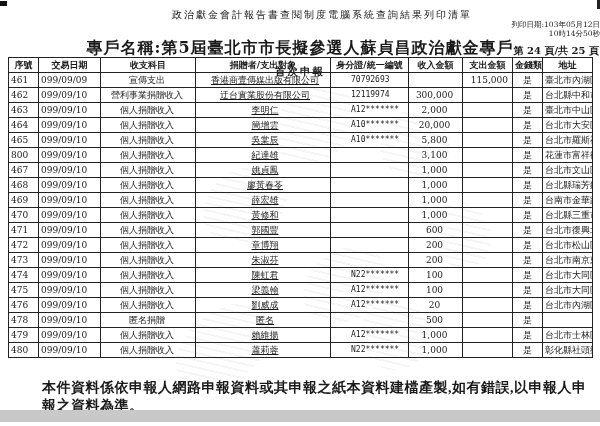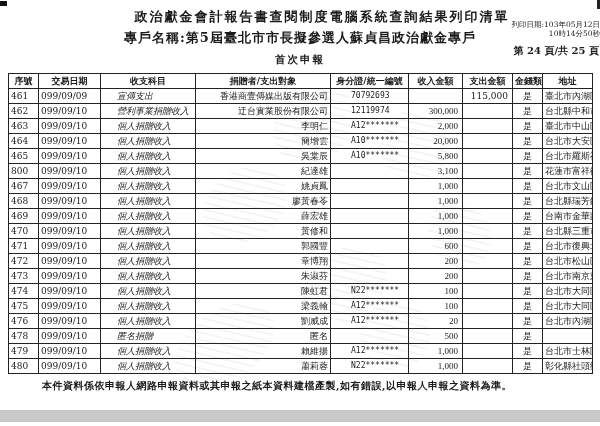--- a/index.html
+++ b/index.html
@@ -9,48 +9,48 @@
     font-family:"DejaVu Serif","Liberation Serif",serif;
     color:#1a1a1a;
   }
   .page{position:absolute;inset:0;}
   
   .scan-bottom{position:absolute;left:0;right:0;bottom:4px;height:12px;background:#c9c9c9;}
   .scan-mark-tl{position:absolute;left:0;top:1px;width:7px;height:5px;background:#111;}
   .scan-mark-tr{position:absolute;right:0;top:0;width:3px;height:9px;background:#222;}
   
   .doc-header{position:absolute;top:8px;left:0;width:100%;text-align:center;}
-  .doc-title{font-size:13px;font-weight:bold;letter-spacing:2px;padding-left:44px;}
-  .doc-subtitle{font-size:13px;font-weight:bold;margin-top:3px;letter-spacing:1px;}
+  .doc-title{font-size:10px;font-weight:normal;letter-spacing:2px;padding-left:44px;}
+  .doc-subtitle{font-size:16px;font-weight:bold;margin-top:16px;letter-spacing:1px;}
   .doc-reporttype{font-size:10.5px;font-weight:bold;margin-top:6px;letter-spacing:2px;}
   .print-info{position:absolute;top:20px;right:0;text-align:right;font-size:7.5px;line-height:9px;}
   .page-info{position:absolute;top:44px;right:1px;font-size:10px;font-weight:bold;}
   
-  .tbl-wrap{position:absolute;top:57px;left:8px;width:584px;margin-top:16px;}
+  .tbl-wrap{position:absolute;top:57px;left:8px;width:584px;}
   table{border-collapse:collapse;table-layout:fixed;width:584px;}
   th,td{
     border:1px solid #222;
     font-size:9px;line-height:14px;height:14px;
     padding:0 2px;overflow:hidden;white-space:nowrap;
     font-family:"DejaVu Serif","Liberation Serif",serif;
   }
   th{font-weight:bold;text-align:center;}
   col.w0{width:30px}col.w1{width:62px}col.w2{width:95px}col.w3{width:135px}
   col.w4{width:78px}col.w5{width:54px}col.w6{width:50px}col.w7{width:30px}col.w8{width:50px}
   td.c0{text-align:left;}
   td.c1{text-align:left;}
-  td.c2{text-align:left;padding-left:16px;font-style:italic;}
-  td.c3{text-align:right;padding-left:6px;}
+  td.c2{text-align:center;padding-left:0;}
+  td.c3{text-align:center;padding-left:6px;text-decoration:underline;}
   td.c4{text-align:left;padding-left:20px;font-family:"DejaVu Sans Mono","Liberation Mono",monospace;font-size:8px;}
-  td.c5{text-align:right;padding-right:4px;font-family:Liberation Serif, serif;}
+  td.c5{text-align:center;padding-right:4px;}
   td.c6{text-align:right;padding-right:4px;}
   td.c7{text-align:center;}
   td.c8{text-align:center;}
   
-  .footer-note{position:absolute;top:379px;left:42px;font-size:10px;font-weight:bold;letter-spacing:0.5px;}
+  .footer-note{position:absolute;top:379px;left:42px;font-size:14px;font-weight:bold;letter-spacing:0.5px;font-family:Liberation Serif, serif;}
   
   .wm{
     position:absolute;width:90px;height:70px;border-radius:50%;
     background:repeating-linear-gradient(48deg,rgba(60,60,60,0.10) 0 2px,transparent 2px 7px);
     transform:rotate(-35deg);opacity:.5;pointer-events:none;
   }
 </style>
 </head>
 <body>
 

